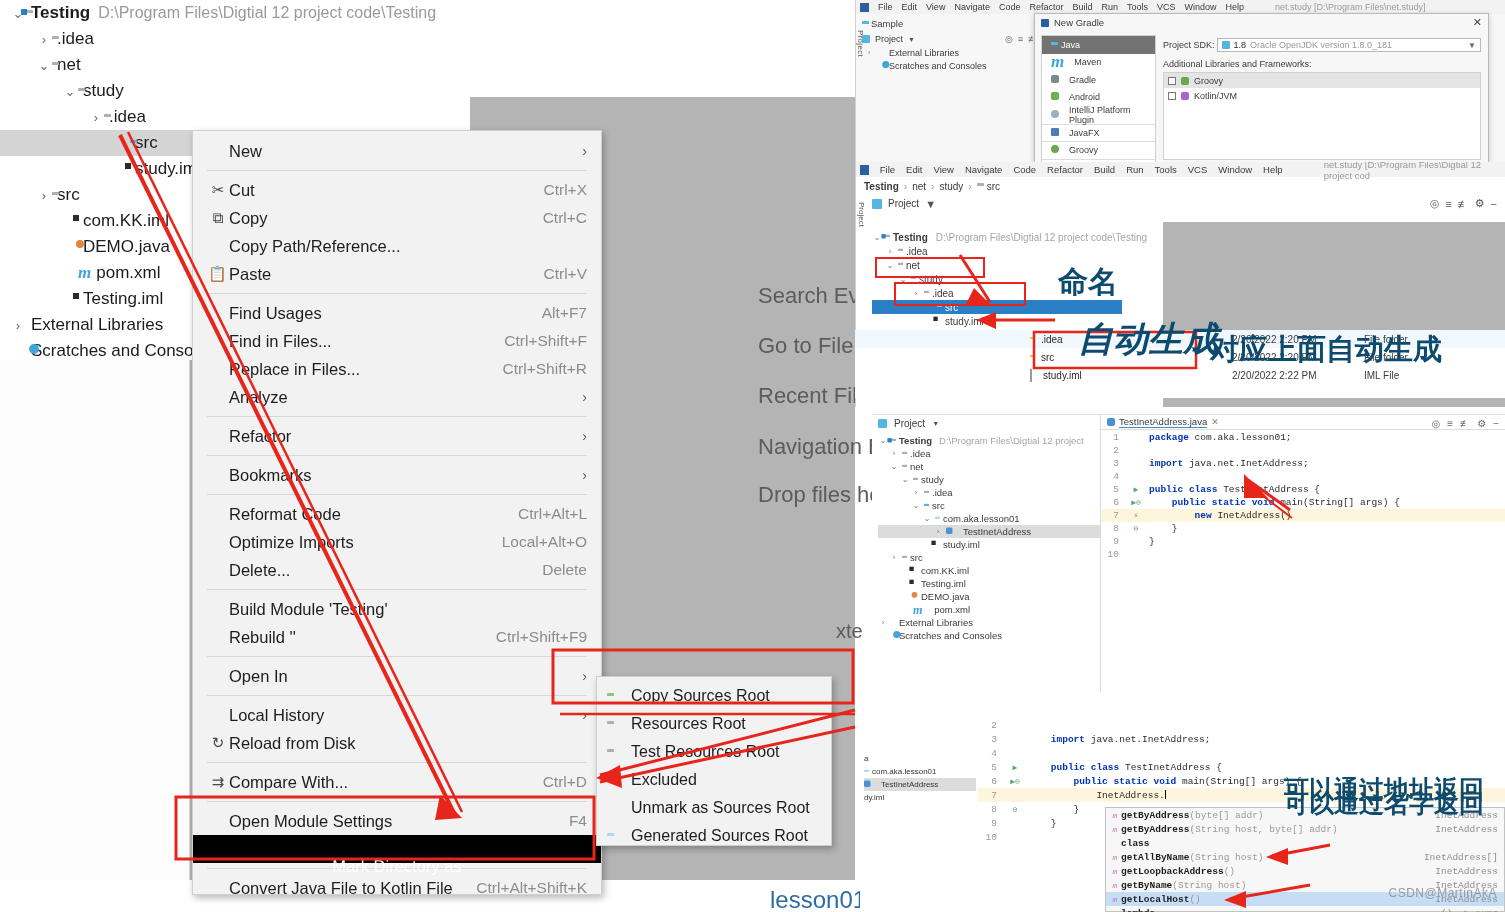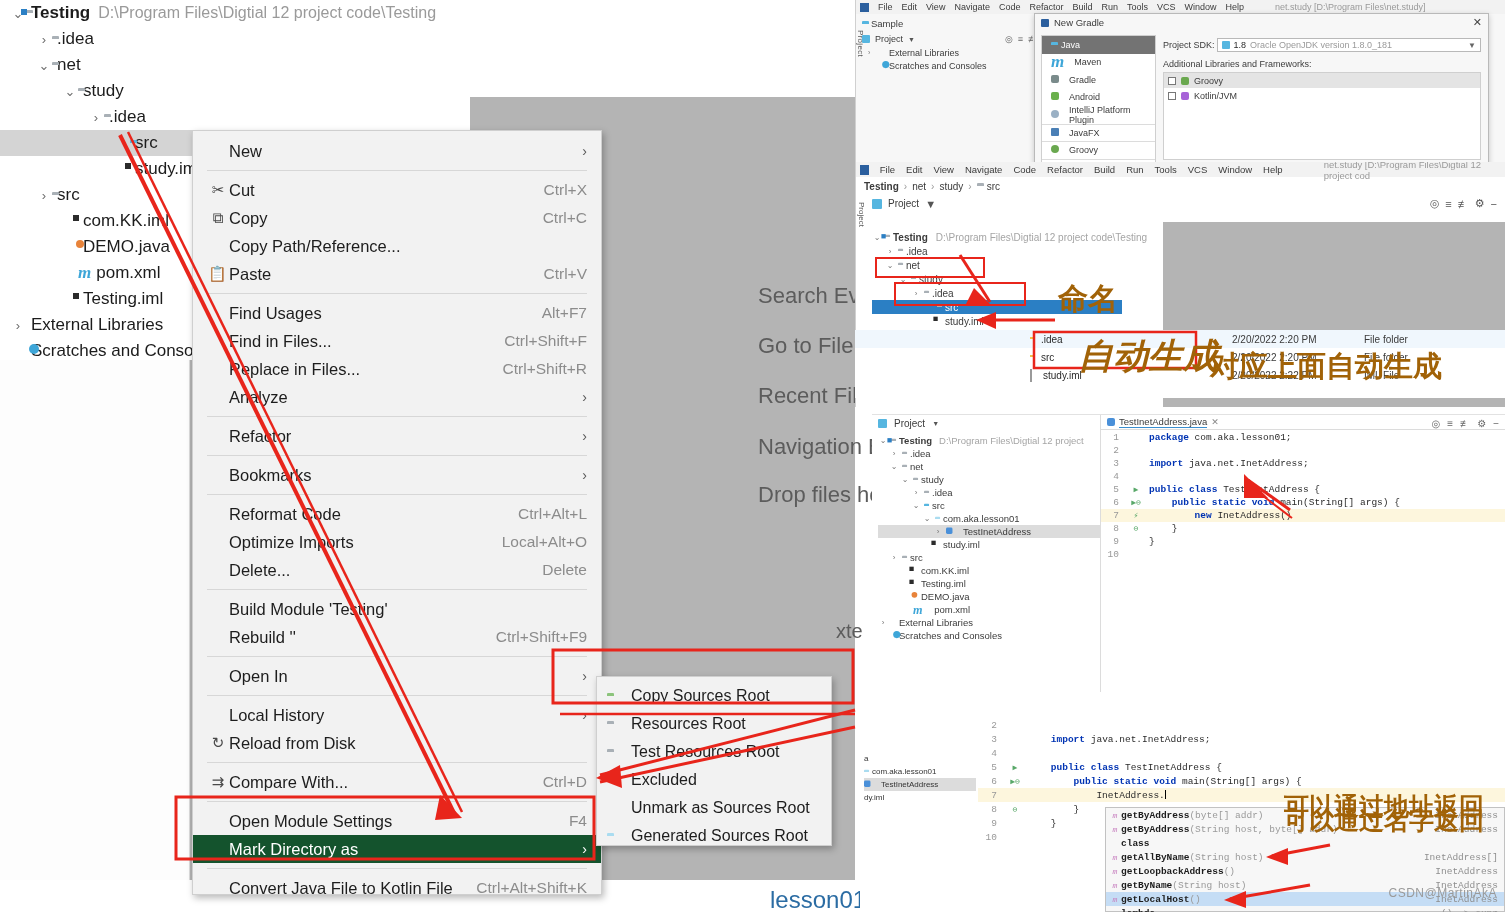--- a/index.html
+++ b/index.html
@@ -122,21 +122,21 @@
     position: relative; display:flex; align-items:center;
     height: 28px; padding: 0 14px 0 14px;
   }
   .mi .mi-ico {
     width: 22px; flex: 0 0 22px; text-align:center;
     color:#4a4a4a; font-size:15px;
   }
   .mi .mi-label { flex: 1 1 auto; white-space:nowrap; }
   .mi .mi-acc { color:#8c8c8c; font-size:15.5px; white-space:nowrap; }
   .mi .mi-arrow { color:#5a5a5a; font-size:14px; margin-left:10px; }
-  .mi.sel { background:#14532d; color:#ffffff; }
+  .mi.sel { background:#000000; color:#ffffff;flex-direction:column; }
   .mi.sel .mi-arrow { color:#ffffff; }
   .msep { height:1px; background:#d7d7d7; margin:5px 14px; }
 
   
   #submenu {
     position:absolute; left:596px; top:676px;
     width: 236px; height: 170px;
     background:#f2f2f2; border:1px solid #cfcfcf;
     box-shadow: 2px 3px 7px rgba(0,0,0,.28);
     font-size:16px; color:#1d1d1d; padding:5px 0;
@@ -272,22 +272,22 @@
   #complete .crow { display:flex; align-items:center; height:14px; padding-left:3px; white-space:nowrap;}
   #complete .crow.sel { background:#c5ddf5; }
   #complete .cm { color:#c77fbf; font-style:italic; width:12px; flex:0 0 12px; font-size:8px; text-align:center;}
   #complete .cname { font-weight:700; color:#1d1d1d;}
   #complete .cargs { color:#9a9a9a;}
   #complete .ctype { margin-left:auto; color:#8f8f8f; padding-right:6px;}
 
   
   #annot { position:absolute; left:0; top:0; width:1505px; height:912px; pointer-events:none; }
   .cn {
-    position:absolute; color:#a16207; font-weight:700;
-    font-family:"Liberation Sans", sans-serif; white-space:nowrap;margin-top:17px;
+    position:absolute; color:#0c4a6e; font-weight:700;
+    font-family:"Liberation Sans", sans-serif; white-space:nowrap;
   }
   .cursor-caret { display:inline-block; width:1px; height:9px; background:#000; vertical-align:middle;}
   .watermark {
     position:absolute; right:8px; top:886px; color:#9a9a9a; font-size:12px;
     letter-spacing:.5px;
   }
 </style>
 </head>
 <body>
 

